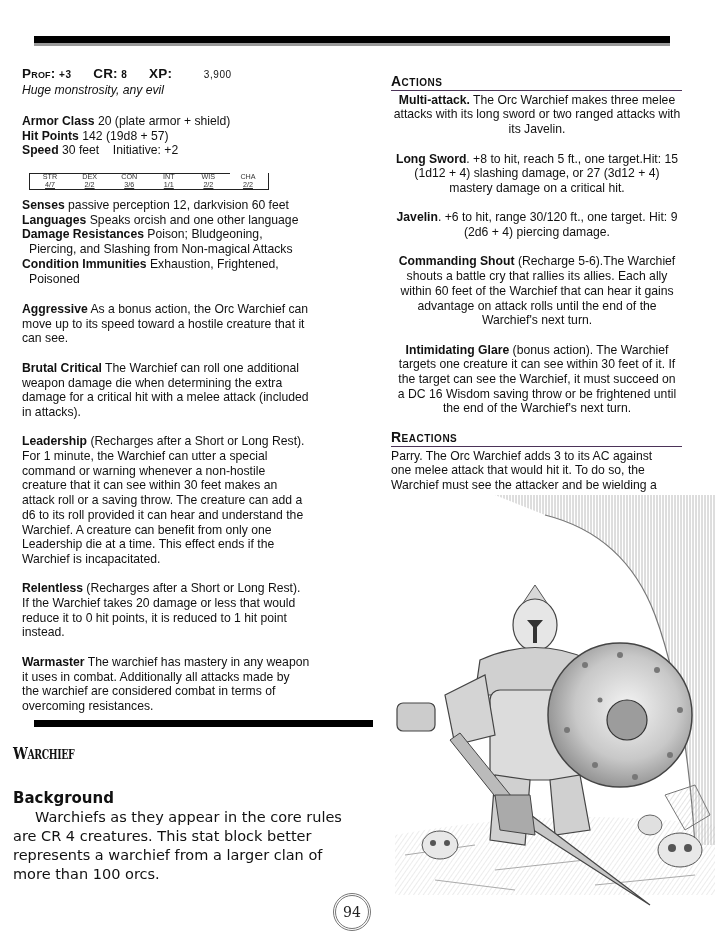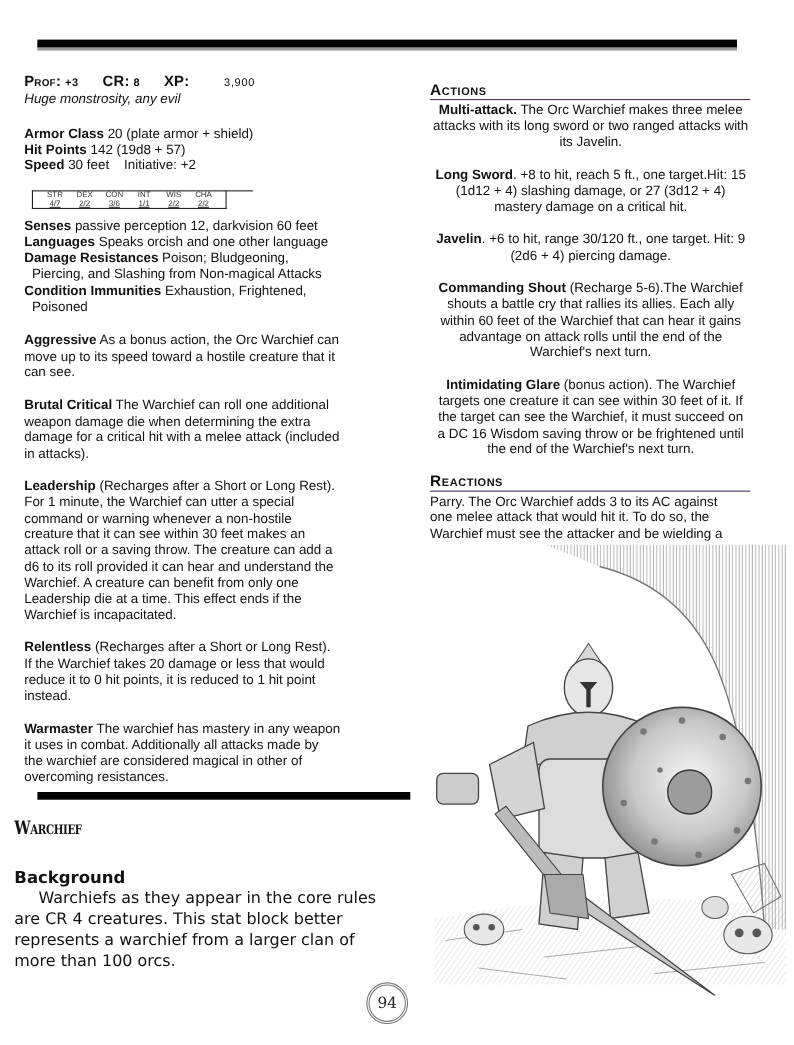--- a/index.html
+++ b/index.html
@@ -23,21 +23,21 @@
   .stat-head .v { font-weight: bold; font-size: 10px; letter-spacing: 0.6px; }
   .stat-head .v.light { font-weight: normal; margin-left: 28px; }
   .stat-head .gap { display: inline-block; width: 18px; }
   .type-line { top: 83px; font-style: italic; }
 
   .b { font-weight: bold; }
   .line { display: block; white-space: nowrap; }
   .indent { padding-left: 7px; }
 
   .abilities {
-    left: 29px; top: 173px; width: 177px; height: 17px;
+    left: 29px; top: 173px; width: 240px; height: 17px;
     border-left: 1px solid #222; border-right: 1px solid #222; border-bottom: 1px solid #222;
     display: flex; justify-content: space-between; padding: 0 8px; box-sizing: border-box; align-items: center;
   }
   .abilities::before {
     content: ""; position: absolute; left: -1px; top: 0; width: 201px; height: 1px; background: #222;
   }
   .ab { text-align: center; font-size: 7.2px; line-height: 8px; color: #333; width: 24px; }
   .ab .val { text-decoration: underline; }
 
   .para { margin: 0 0 14.7px 0; }
@@ -149,21 +149,21 @@
   </div>
   <div class="para">
     <span class="line"><span class="b">Relentless</span><span> (Recharges after a Short or Long Rest).</span></span>
     <span class="line">If the Warchief takes 20 damage or less that would</span>
     <span class="line">reduce it to 0 hit points, it is reduced to 1 hit point</span>
     <span class="line">instead.</span>
   </div>
   <div class="para">
     <span class="line"><span class="b">Warmaster</span><span> The warchief has mastery in any weapon</span></span>
     <span class="line">it uses in combat. Additionally all attacks made by</span>
-    <span class="line">the warchief are considered magical in other of</span>
+    <span class="line">the warchief are considered combat in terms of</span>
     <span class="line">overcoming resistances.</span>
   </div>
 </div>
 
 <div class="abs midbar"></div>
 
 <div class="abs warchief-title">Warchief</div>
 <div class="abs bg-title">Background</div>
 <div class="abs bg-text">
   <span class="line first">Warchiefs as they appear in the core rules</span>

